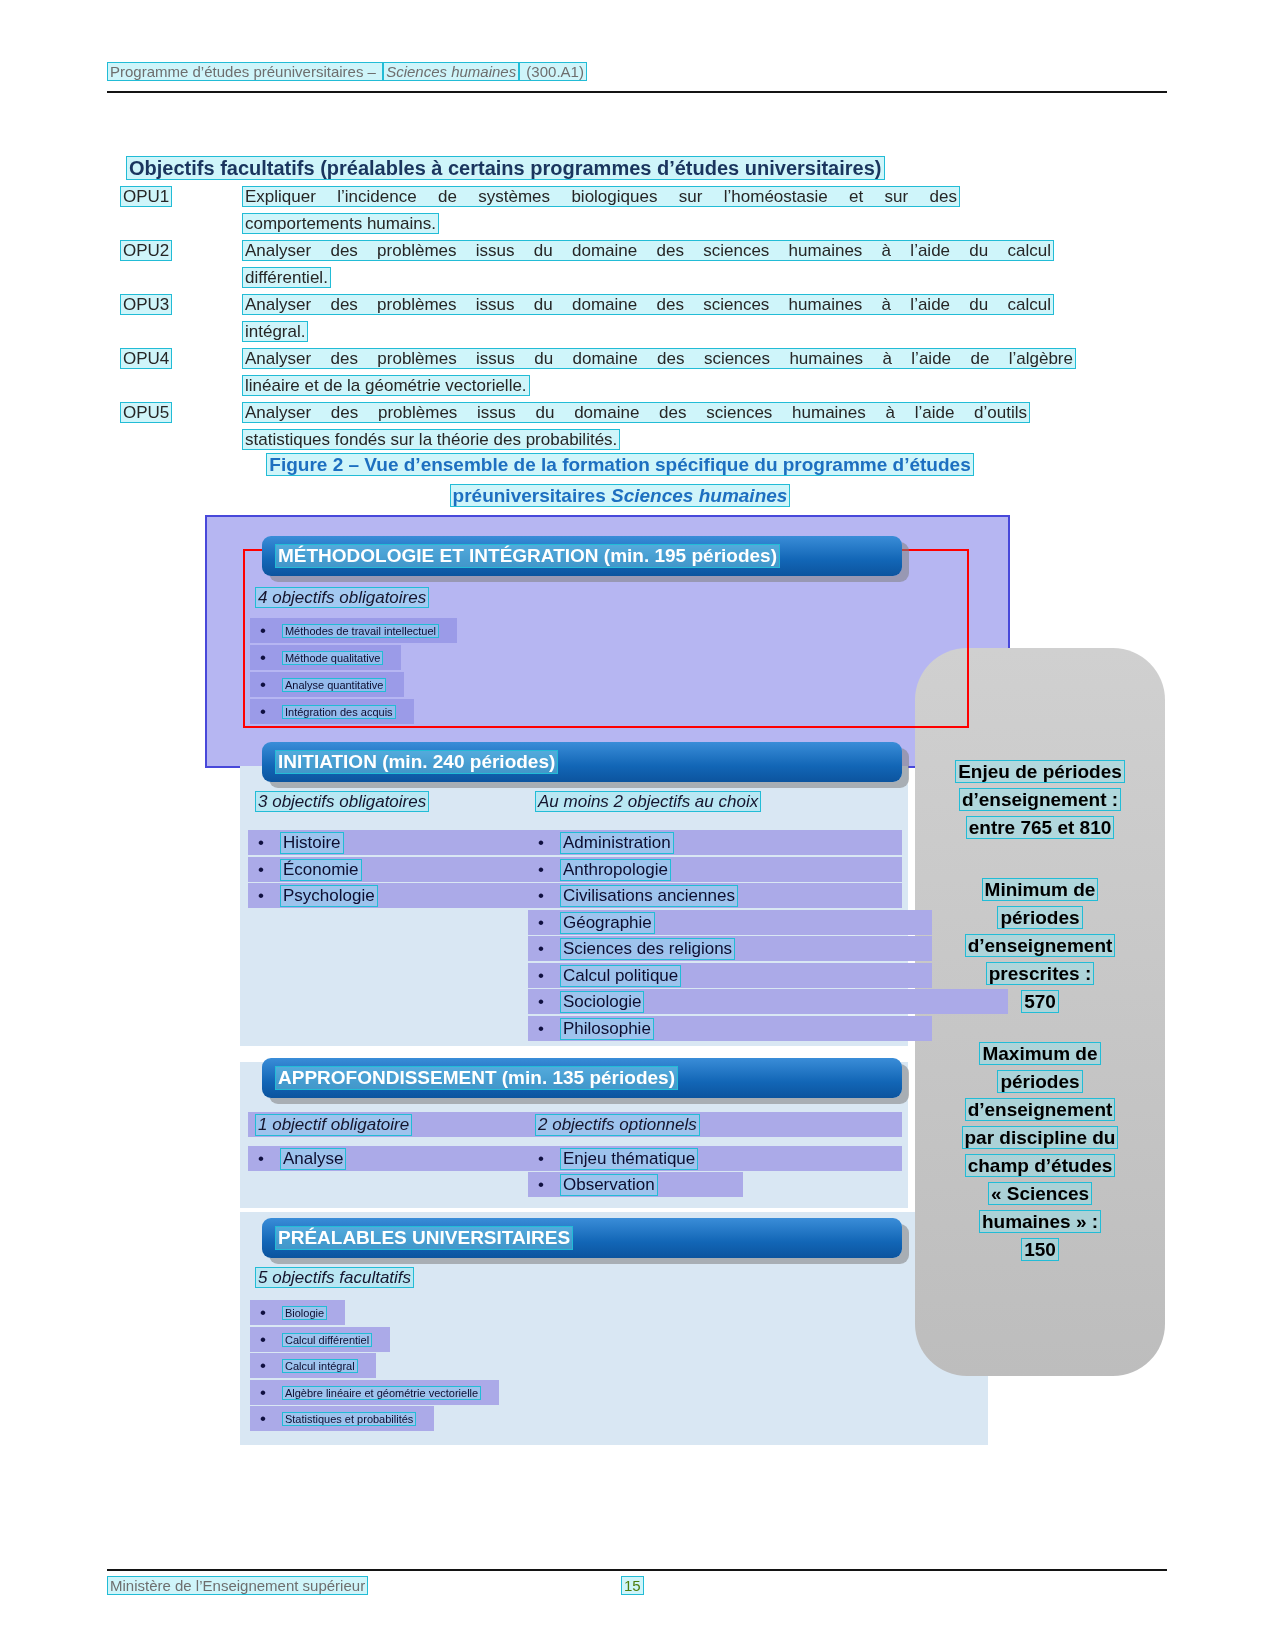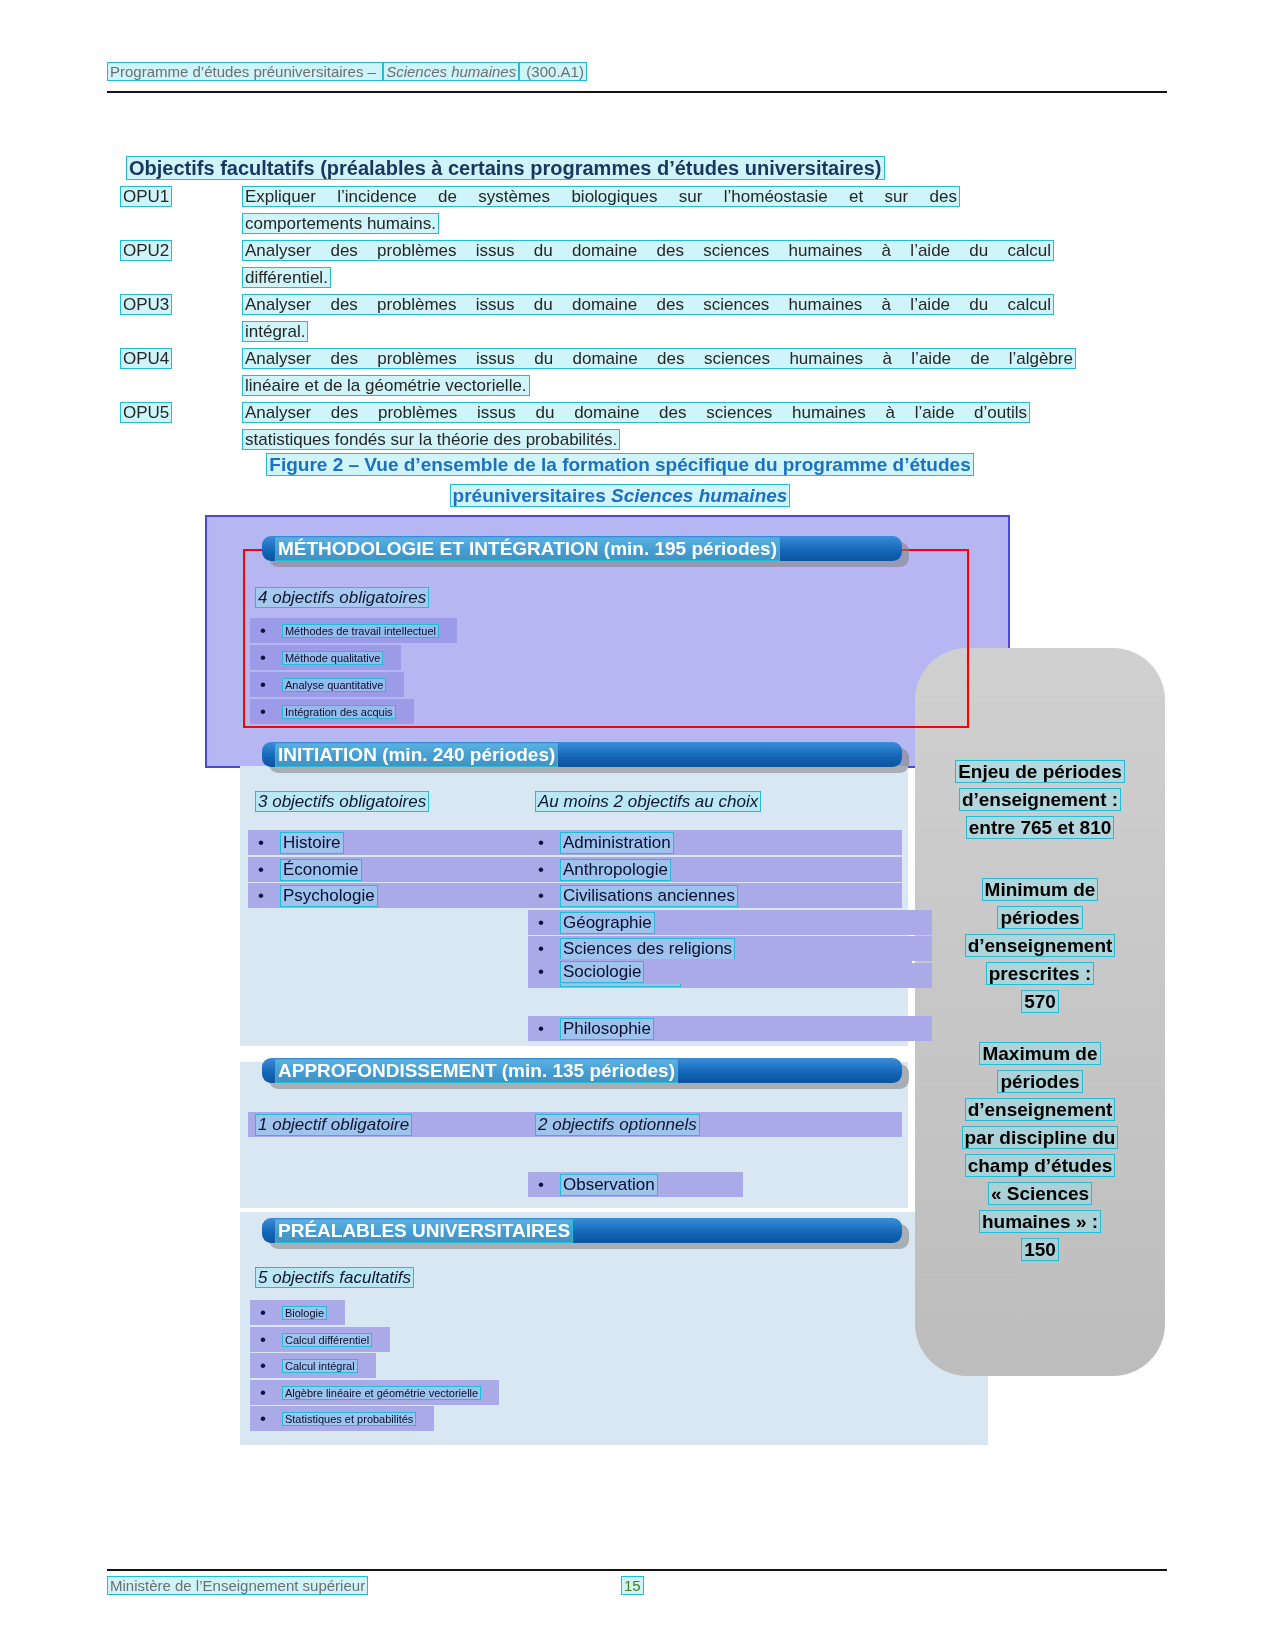--- a/index.html
+++ b/index.html
@@ -29,21 +29,21 @@
   .j { text-align:justify; text-align-last:justify; }
 
   .figure-caption { position:absolute; left:120px; top:449px; width:1000px; text-align:center; font-weight:bold; font-size:19px; line-height:31px; color:#1d6fc0; }
 
   
   .purple-box { position:absolute; left:205px; top:515px; width:805px; height:253px; background:#b6b6f2; border:2px solid #4848da; box-sizing:border-box; z-index:1; }
   .red-box { position:absolute; left:243px; top:549px; width:726px; height:179px; border:2px solid #ff0000; box-sizing:border-box; z-index:3; }
   .panel { position:absolute; background:#d9e7f3; z-index:1; }
   .gray-box { position:absolute; left:915px; top:648px; width:250px; height:728px; border-radius:52px; background:linear-gradient(180deg,#d0d0d0,#bdbdbd); z-index:2; }
   .bar {
-    position:absolute; height:25px; border-radius:9px; box-sizing:border-box;
+    position:absolute; height:40px; border-radius:9px; box-sizing:border-box;
     background:linear-gradient(180deg,#3a8dd8 0%,#1266b6 60%,#0c549e 100%);
     box-shadow:7px 6px 0 rgba(128,128,128,0.55);
     color:#ffffff; font-weight:bold; font-size:19px;
     display:flex; align-items:center; padding-left:13px; z-index:4; white-space:nowrap;
   }
   .subtitle { position:absolute; font-size:17px; font-style:italic; color:#15152e; z-index:3; white-space:nowrap; }
   .colhead { position:absolute; font-size:17px; font-style:italic; color:#15152e; z-index:3; white-space:nowrap; }
   .band { position:absolute; height:25px; background:#abaae8; z-index:3; }
   .chip { position:absolute; height:25px; background:#abaae8; display:flex; align-items:center; padding:0 18px 0 10px; width:max-content; z-index:3; font-size:11px; color:#0d0d30; white-space:nowrap; }
   .chip-purple { background:#9b9be8; }
@@ -188,21 +188,21 @@
         <span class="bullet-icon"></span>
         <span class="hl">Sciences des religions</span>
       </span>
   </div>
   <div class="band" style="left:528px; top:963px; width:404px">
     <span class="cell" style="left:10px">
         <span class="bullet-icon"></span>
         <span class="hl">Calcul politique</span>
       </span>
   </div>
-  <div class="band" style="left:528px; top:959px; width:384px">
+  <div class="band" style="left:528px; top:989px; width:480px">
     <span class="cell" style="left:10px">
         <span class="bullet-icon"></span>
         <span class="hl">Sociologie</span>
       </span>
   </div>
   <div class="band" style="left:528px; top:1016px; width:404px">
     <span class="cell" style="left:10px">
         <span class="bullet-icon"></span>
         <span class="hl">Philosophie</span>
       </span>
@@ -210,20 +210,30 @@
 
   <div class="bar" style="left:262px; top:1058px; width:640px">
       <span class="hl">APPROFONDISSEMENT (min. 135 périodes)</span>
     </div>
   <div class="band" style="left:248px; top:1112px; width:654px">
     <span class="cell i" style="left:7px">
         <span class="hl">1 objectif obligatoire</span>
       </span>
     <span class="cell i" style="left:287px">
         <span class="hl">2 objectifs optionnels</span>
+      </span>
+  </div>
+  <div class="band" style="left:248px; top:1146px; width:654px">
+    <span class="cell" style="left:10px">
+        <span class="bullet-icon"></span>
+        <span class="hl">Analyse</span>
+      </span>
+    <span class="cell" style="left:290px">
+        <span class="bullet-icon"></span>
+        <span class="hl">Enjeu thématique</span>
       </span>
   </div>
   <div class="band" style="left:528px; top:1172px; width:215px">
     <span class="cell" style="left:10px">
         <span class="bullet-icon"></span>
         <span class="hl">Observation</span>
       </span>
   </div>
 
   <div class="bar" style="left:262px; top:1218px; width:640px">

